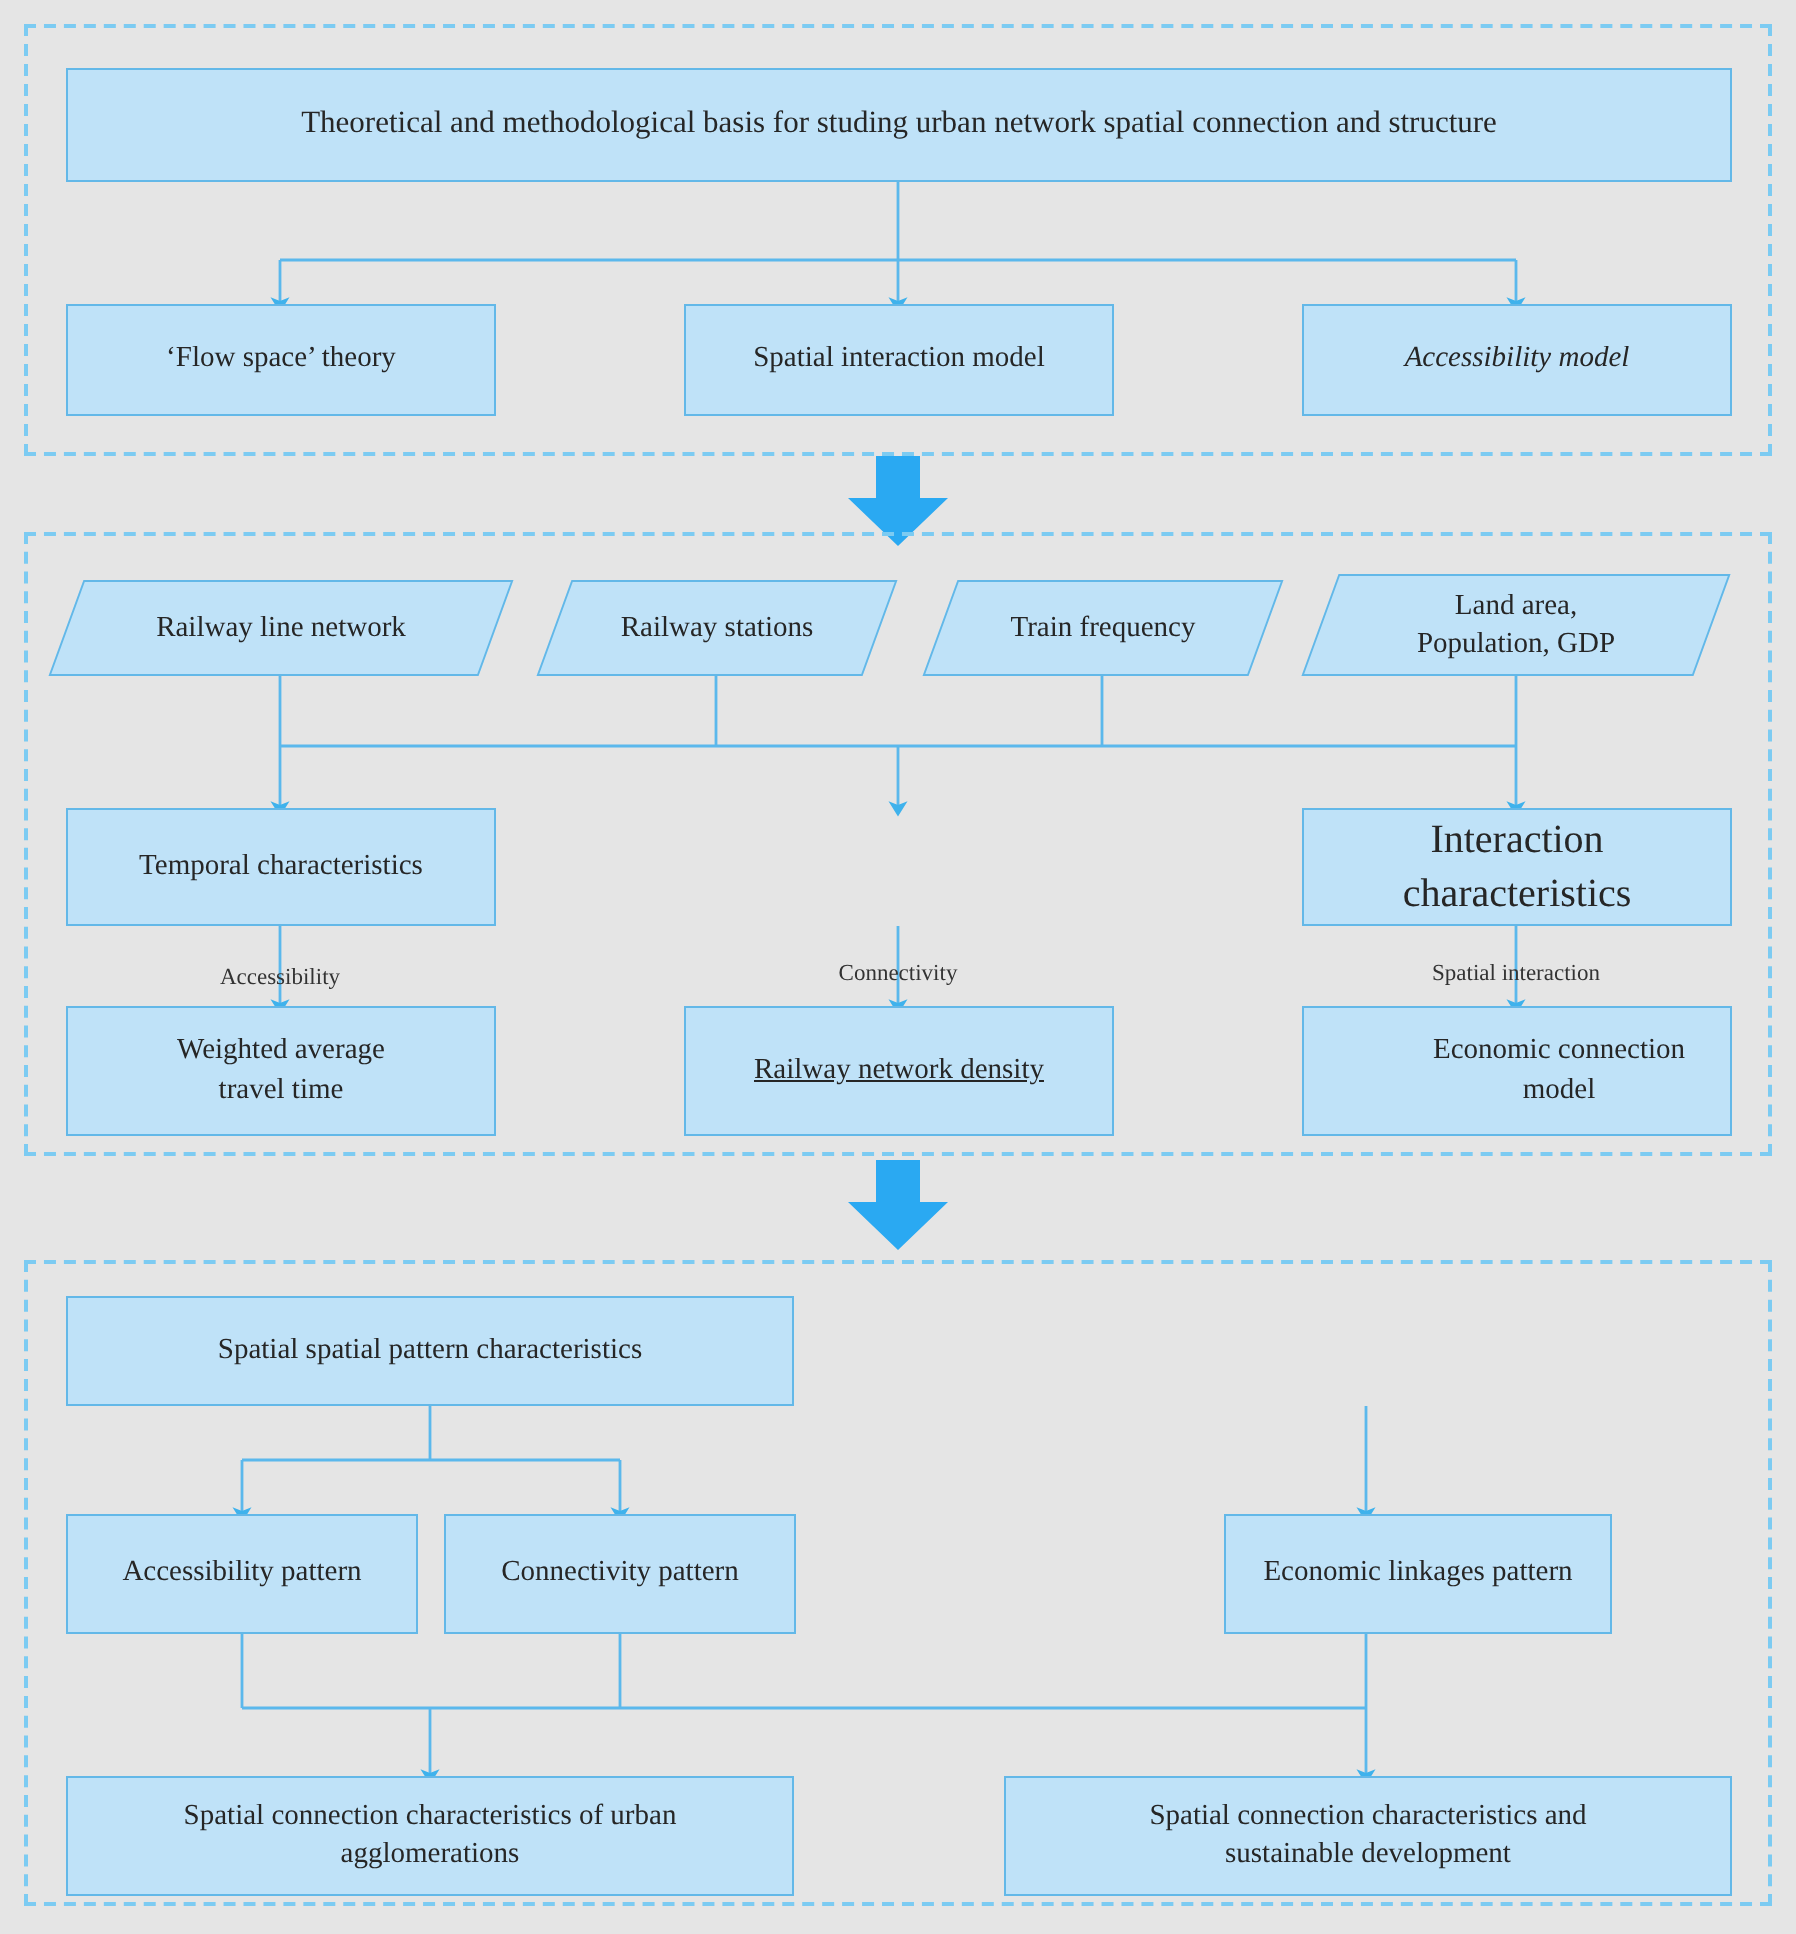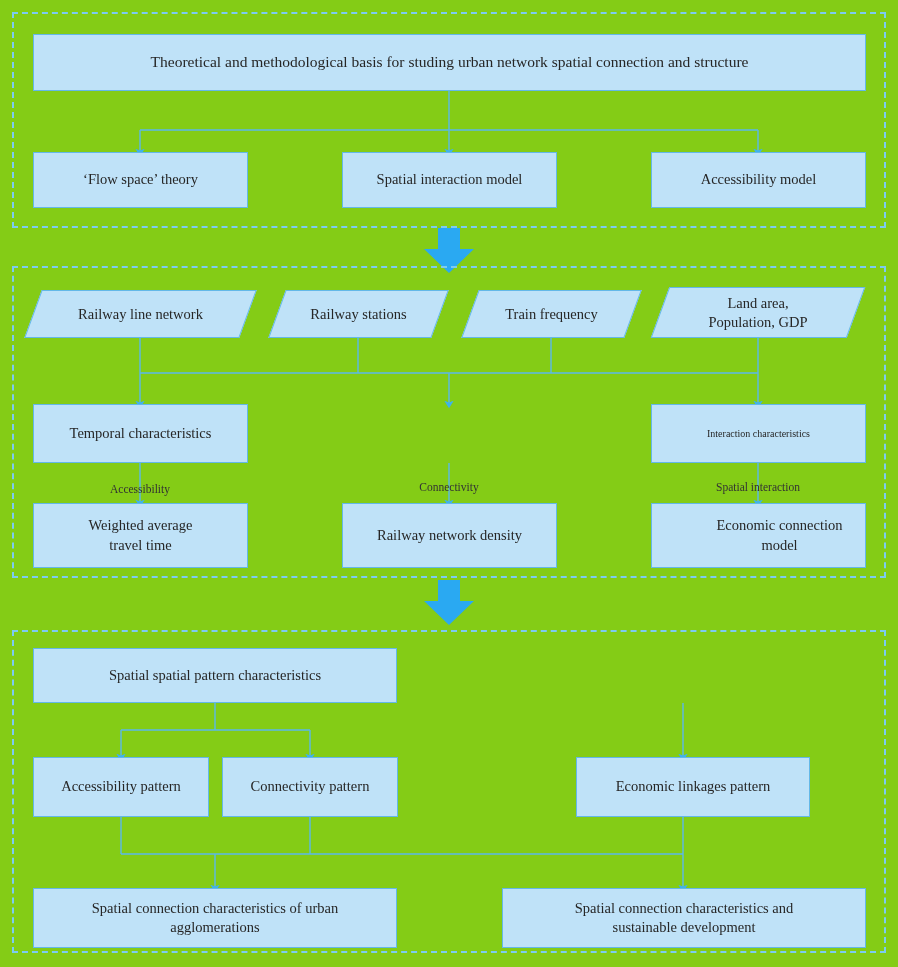--- a/index.html
+++ b/index.html
@@ -9,21 +9,21 @@
   }
   body {
     font-family: "Liberation Serif", "DejaVu Serif", serif;
     color: #2b2b2b;
   }
   #canvas {
     position: relative;
     width: 898px;
     height: 967px;
     overflow: hidden;
-    background: #84cc16;
+    background: #e5e5e5;
   }
   .panel {
     position: absolute;
     border: 2px dashed #7ccbf2;
     box-sizing: border-box;
     background: transparent;
   }
   .node {
     position: absolute;
     box-sizing: border-box;
@@ -131,21 +131,21 @@
   </svg>
 
   <div class="panel" style="left:12px; top:12px; width:874px; height:216px;"></div>
 
   <div class="node" style="left:33px; top:34px; width:833px; height:57px; font-size:15.5px;">Theoretical and methodological basis for studing urban network spatial connection and structure</div>
 
   <div class="node" style="left:33px; top:152px; width:215px; height:56px; font-size:14.5px;">‘Flow space’ theory</div>
 
   <div class="node" style="left:342px; top:152px; width:215px; height:56px; font-size:14.5px;">Spatial interaction model</div>
 
-  <div class="node" style="left:651px; top:152px; width:215px; height:56px; font-size:14.5px;">Accessibility model</div>
+  <div class="node" style="left:651px; top:152px; width:215px; height:56px; font-size:14.5px;font-style:italic;">Accessibility model</div>
 
   <div class="panel" style="left:12px; top:266px; width:874px; height:312px;"></div>
 
   <div class="node para" style="left:33px; top:290px; width:215px; height:48px; font-size:14.5px;">
     <span class="para-shape"></span>
     <span class="para-label">Railway line network</span>
   </div>
 
   <div class="node para" style="left:470px; top:290px; width:163px; height:48px; font-size:14.5px;">
     <span class="para-shape"></span>
@@ -161,52 +161,52 @@
     <span class="para-shape"></span>
     <span class="para-label">
       <span>Land area,</span><br>
       <span>Population, GDP</span>
     </span>
   </div>
 
   <div class="node" style="left:33px; top:404px; width:215px; height:59px; font-size:14.5px;">Temporal characteristics</div>
 
 
-  <div class="node" style="left:651px; top:404px; width:215px; height:59px; font-size:10px;">Interaction characteristics</div>
+  <div class="node" style="left:651px; top:404px; width:215px; height:59px; font-size:20px;">Interaction characteristics</div>
 
   <div class="edge-label" style="left:60px; top:483px; width:160px;font-family:Liberation Serif, serif;">Accessibility</div>
   <div class="edge-label" style="left:369px; top:481px; width:160px;">Connectivity</div>
   <div class="edge-label" style="left:678px; top:481px; width:160px;">Spatial interaction</div>
 
   <div class="node" style="left:33px; top:503px; width:215px; height:65px; font-size:14.5px;">
     <span>
       <span>Weighted average</span><br>
       <span>travel time</span>
     </span>
   </div>
 
-  <div class="node" style="left:342px; top:503px; width:215px; height:65px; font-size:14.5px;">Railway network density</div>
+  <div class="node" style="left:342px; top:503px; width:215px; height:65px; font-size:14.5px;text-decoration:underline;">Railway network density</div>
 
   <div class="node" style="left:651px; top:503px; width:215px; height:65px; font-size:14.5px;padding-left:48px;">
     <span>
       <span>Economic connection</span><br>
       <span>model</span>
     </span>
   </div>
 
   <div class="panel" style="left:12px; top:630px; width:874px; height:323px;"></div>
 
   <div class="node" style="left:33px; top:648px; width:364px; height:55px; font-size:14.5px;">Spatial spatial pattern characteristics</div>
 
 
   <div class="node" style="left:33px; top:757px; width:176px; height:60px; font-size:14.5px;">Accessibility pattern</div>
 
   <div class="node" style="left:222px; top:757px; width:176px; height:60px; font-size:14.5px;">Connectivity pattern</div>
 
-  <div class="node" style="left:576px; top:757px; width:234px; height:60px; font-size:14.5px;">Economic linkages pattern</div>
+  <div class="node" style="left:612px; top:757px; width:194px; height:60px; font-size:14.5px;">Economic linkages pattern</div>
 
   <div class="node" style="left:33px; top:888px; width:364px; height:60px; font-size:14.5px;">
     <span>
       <span>Spatial connection characteristics of urban</span><br>
       <span>agglomerations</span>
     </span>
   </div>
 
   <div class="node" style="left:502px; top:888px; width:364px; height:60px; font-size:14.5px;">
     <span>

